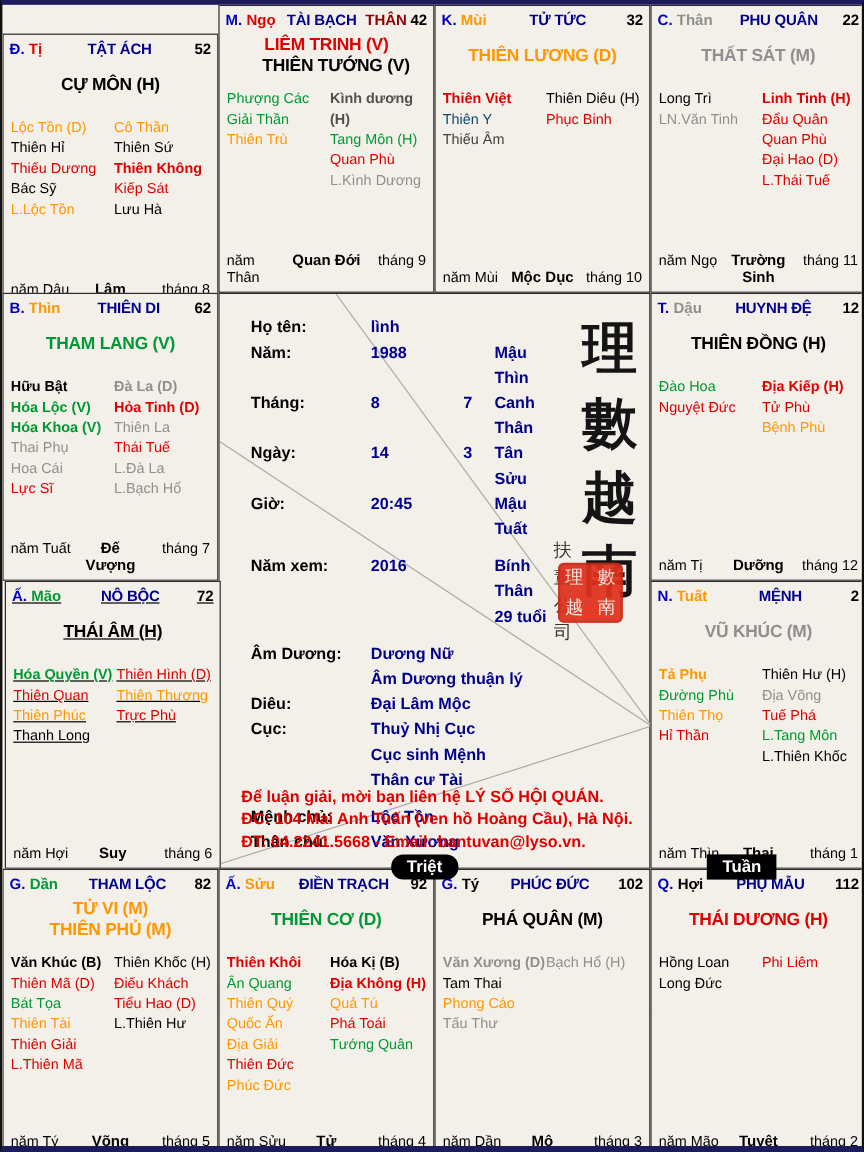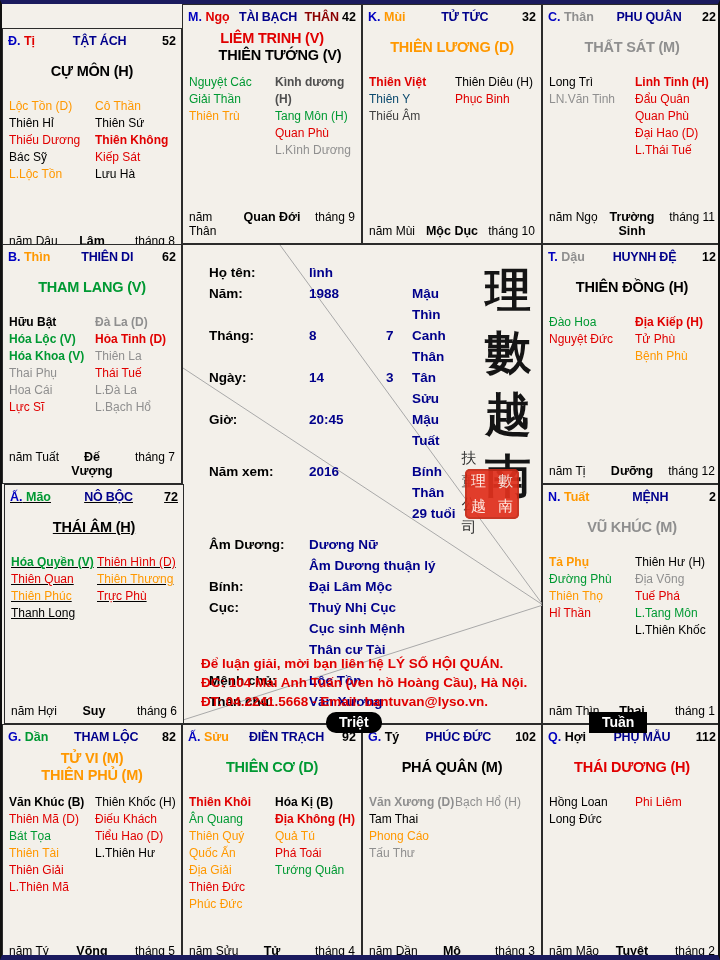--- a/index.html
+++ b/index.html
@@ -118,21 +118,21 @@
         </div>
         <div class="irow gap">
           <span class="col-l">Âm Dương:</span>
           <span class="col-wide">Dương Nữ</span>
         </div>
         <div class="irow">
           <span class="col-l"></span>
           <span class="col-wide">Âm Dương thuận lý</span>
         </div>
         <div class="irow">
-          <span class="col-l">Bính:</span>
+          <span class="col-l">Diêu:</span>
           <span class="col-wide">Đại Lâm Mộc</span>
         </div>
         <div class="irow">
           <span class="col-l">Cục:</span>
           <span class="col-wide">Thuỷ Nhị Cục</span>
         </div>
         <div class="irow">
           <span class="col-l"></span>
           <span class="col-wide">Cục sinh Mệnh</span>
         </div>
@@ -215,21 +215,21 @@
       <span class="pname">TÀI BẠCH</span>
       <span class="than-mark">THÂN</span>
       <span class="num">42</span>
     </div>
     <div class="mains">
         <div style="color: rgb(224, 0, 0); font-weight: bold;">LIÊM TRINH (V)</div>
         <div style="color: rgb(0, 0, 0); font-weight: bold; padding-left: 16px;">THIÊN TƯỚNG (V)</div>
       </div>
     <div class="stars">
       <div class="colL">
-          <div style="color: rgb(0, 153, 51);">Nguyệt Các</div>
+          <div style="color: rgb(0, 153, 51);">Phượng Các</div>
           <div style="color: rgb(0, 153, 51);">Giải Thần</div>
           <div style="color: rgb(255, 152, 0);">Thiên Trù</div>
         </div>
       <div class="colR">
           <div style="color: rgb(79, 79, 79); font-weight: bold;">Kình dương (H)</div>
           <div style="color: rgb(0, 153, 51);">Tang Môn (H)</div>
           <div style="color: rgb(224, 0, 0);">Quan Phù</div>
           <div style="color: rgb(143, 143, 143);">L.Kình Dương</div>
         </div>
     </div>

